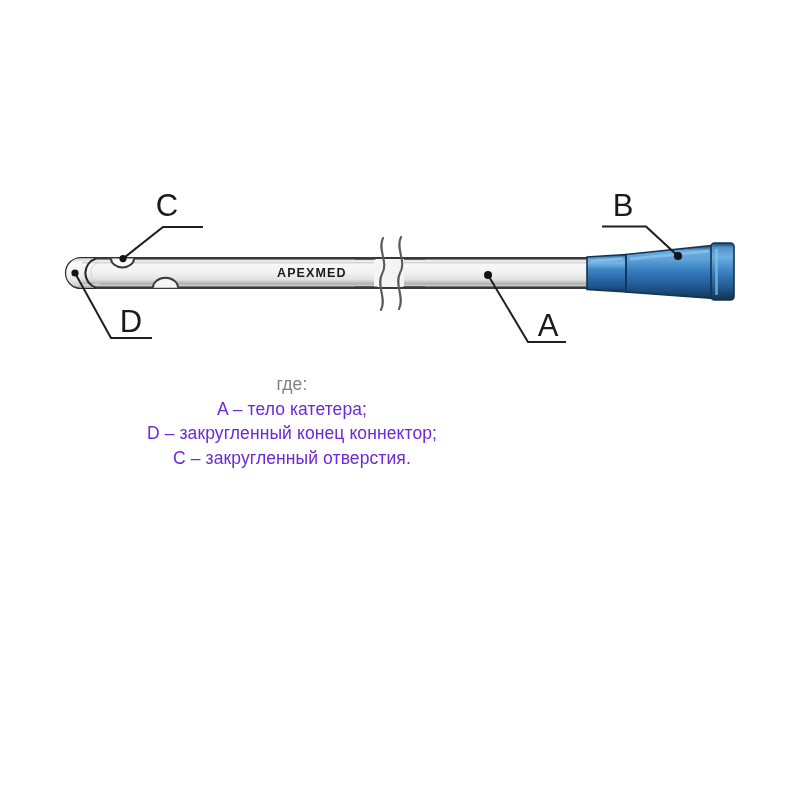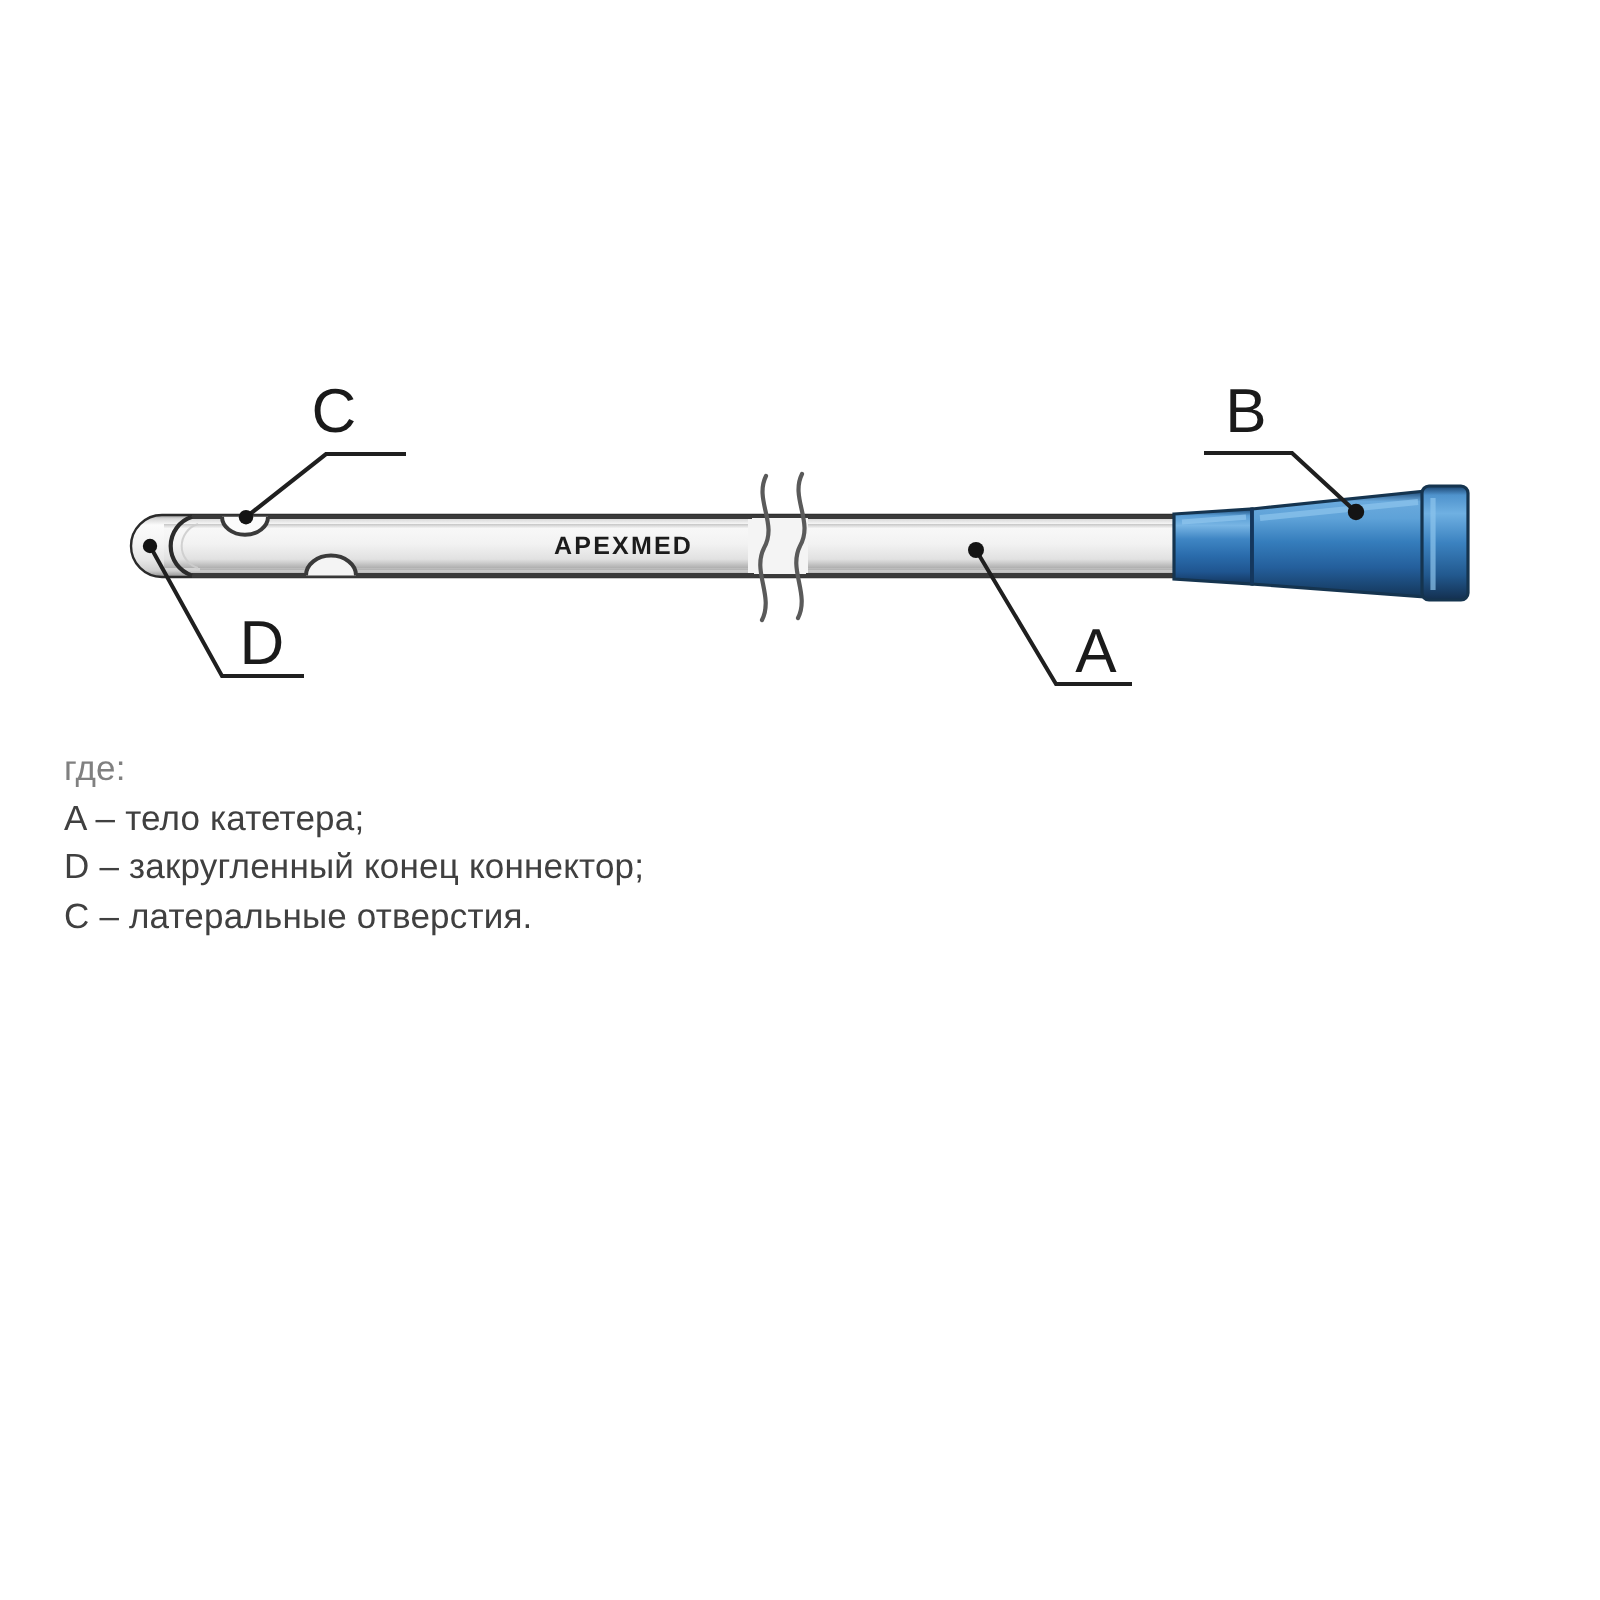--- a/index.html
+++ b/index.html
@@ -29,26 +29,27 @@
     top: 0;
     width: 800px;
     height: 800px;
     display: block;
   }
   .legend-block {
     position: absolute;
     left: 32px;
     top: 372px;
     width: 520px;
+    text-align: center;
   }
   .legend-line {
     font-family: "Liberation Sans", sans-serif;
     font-size: 17.5px;
     line-height: 24.5px;
-    color: #404040;
+    color: #6d28d9;
     letter-spacing: 0.1px;
     white-space: pre;
   }
   .legend-line.heading {
     color: #808080;
   }
   svg text {
     font-family: "Liberation Sans", sans-serif;
   }
   .callout-letter {
@@ -190,16 +191,16 @@
       <path d="M 488 275 L 528 342 L 566 342" fill="none" stroke="#1f1f1f" stroke-width="2"></path>
       <circle cx="488" cy="275" r="4" fill="#141414"></circle>
       <text class="callout-letter" x="548" y="336" text-anchor="middle">A</text>
     </g>
   </svg>
 
   <div class="legend-block">
     <div class="legend-line heading">где:</div>
     <div class="legend-line">A – тело катетера;</div>
     <div class="legend-line">D – закругленный конец коннектор;</div>
-    <div class="legend-line">C – латеральные отверстия.</div>
+    <div class="legend-line">C – закругленный отверстия.</div>
   </div>
 
 </div>
 
 </body></html>

